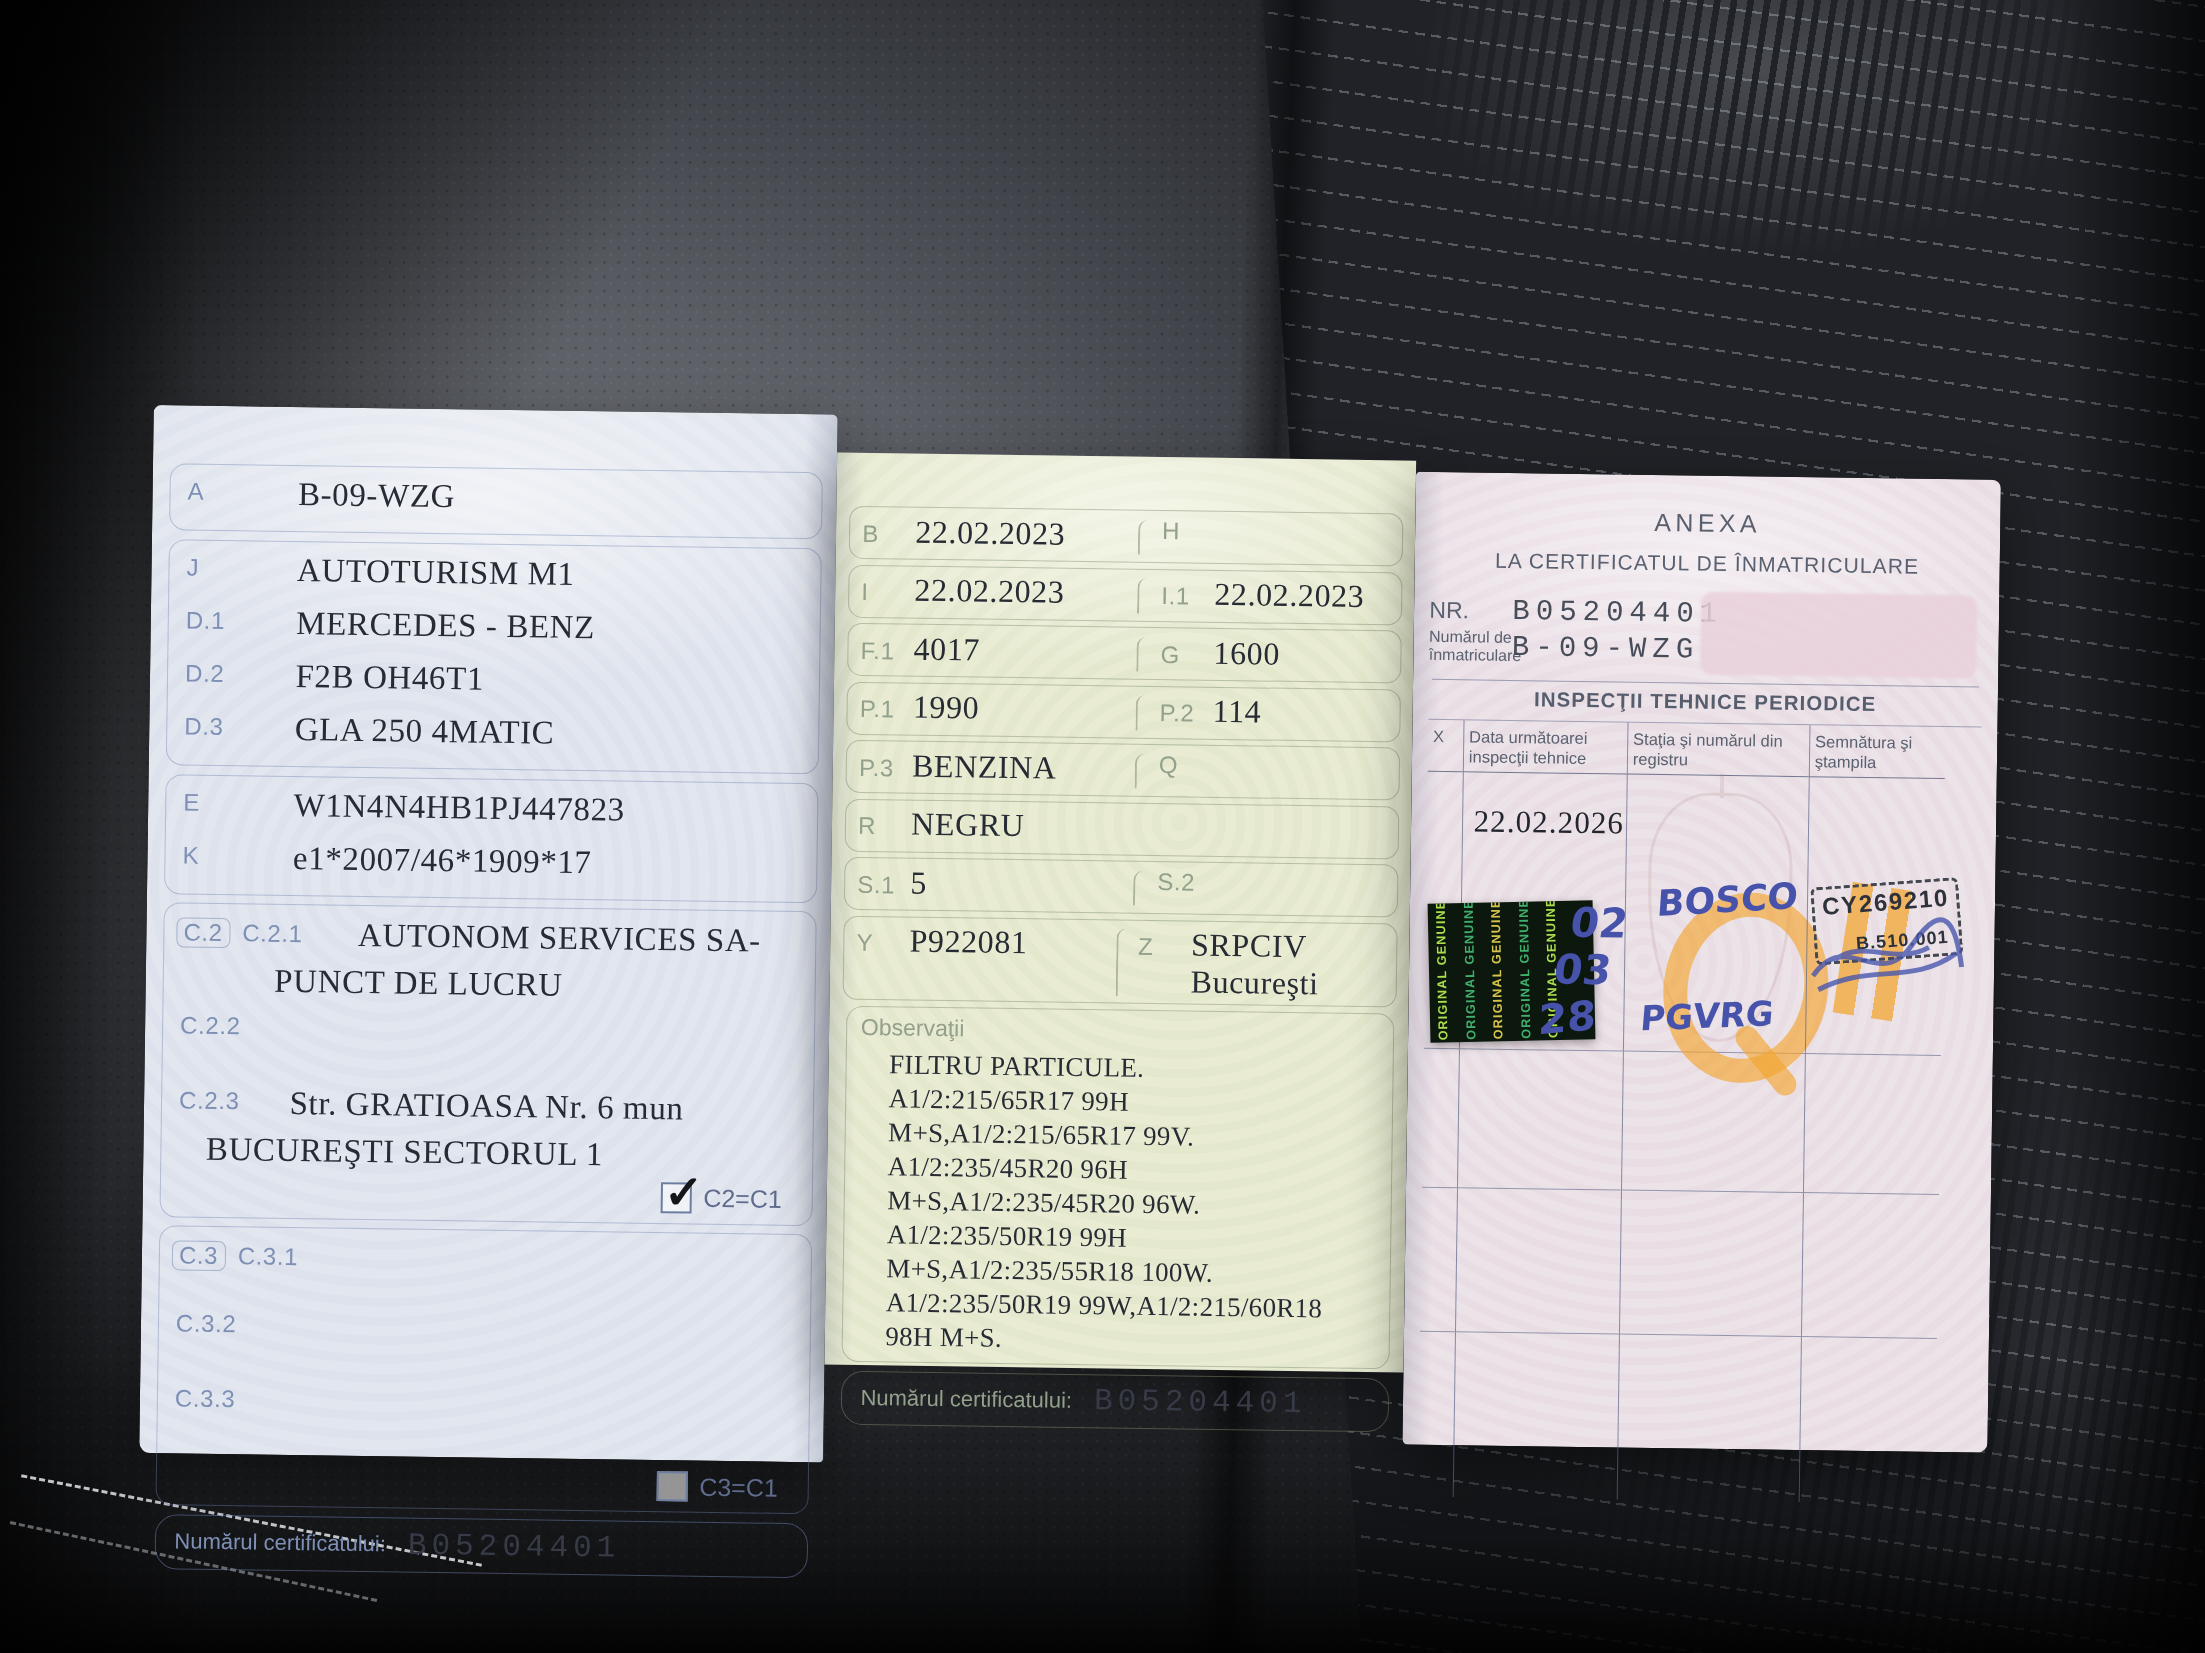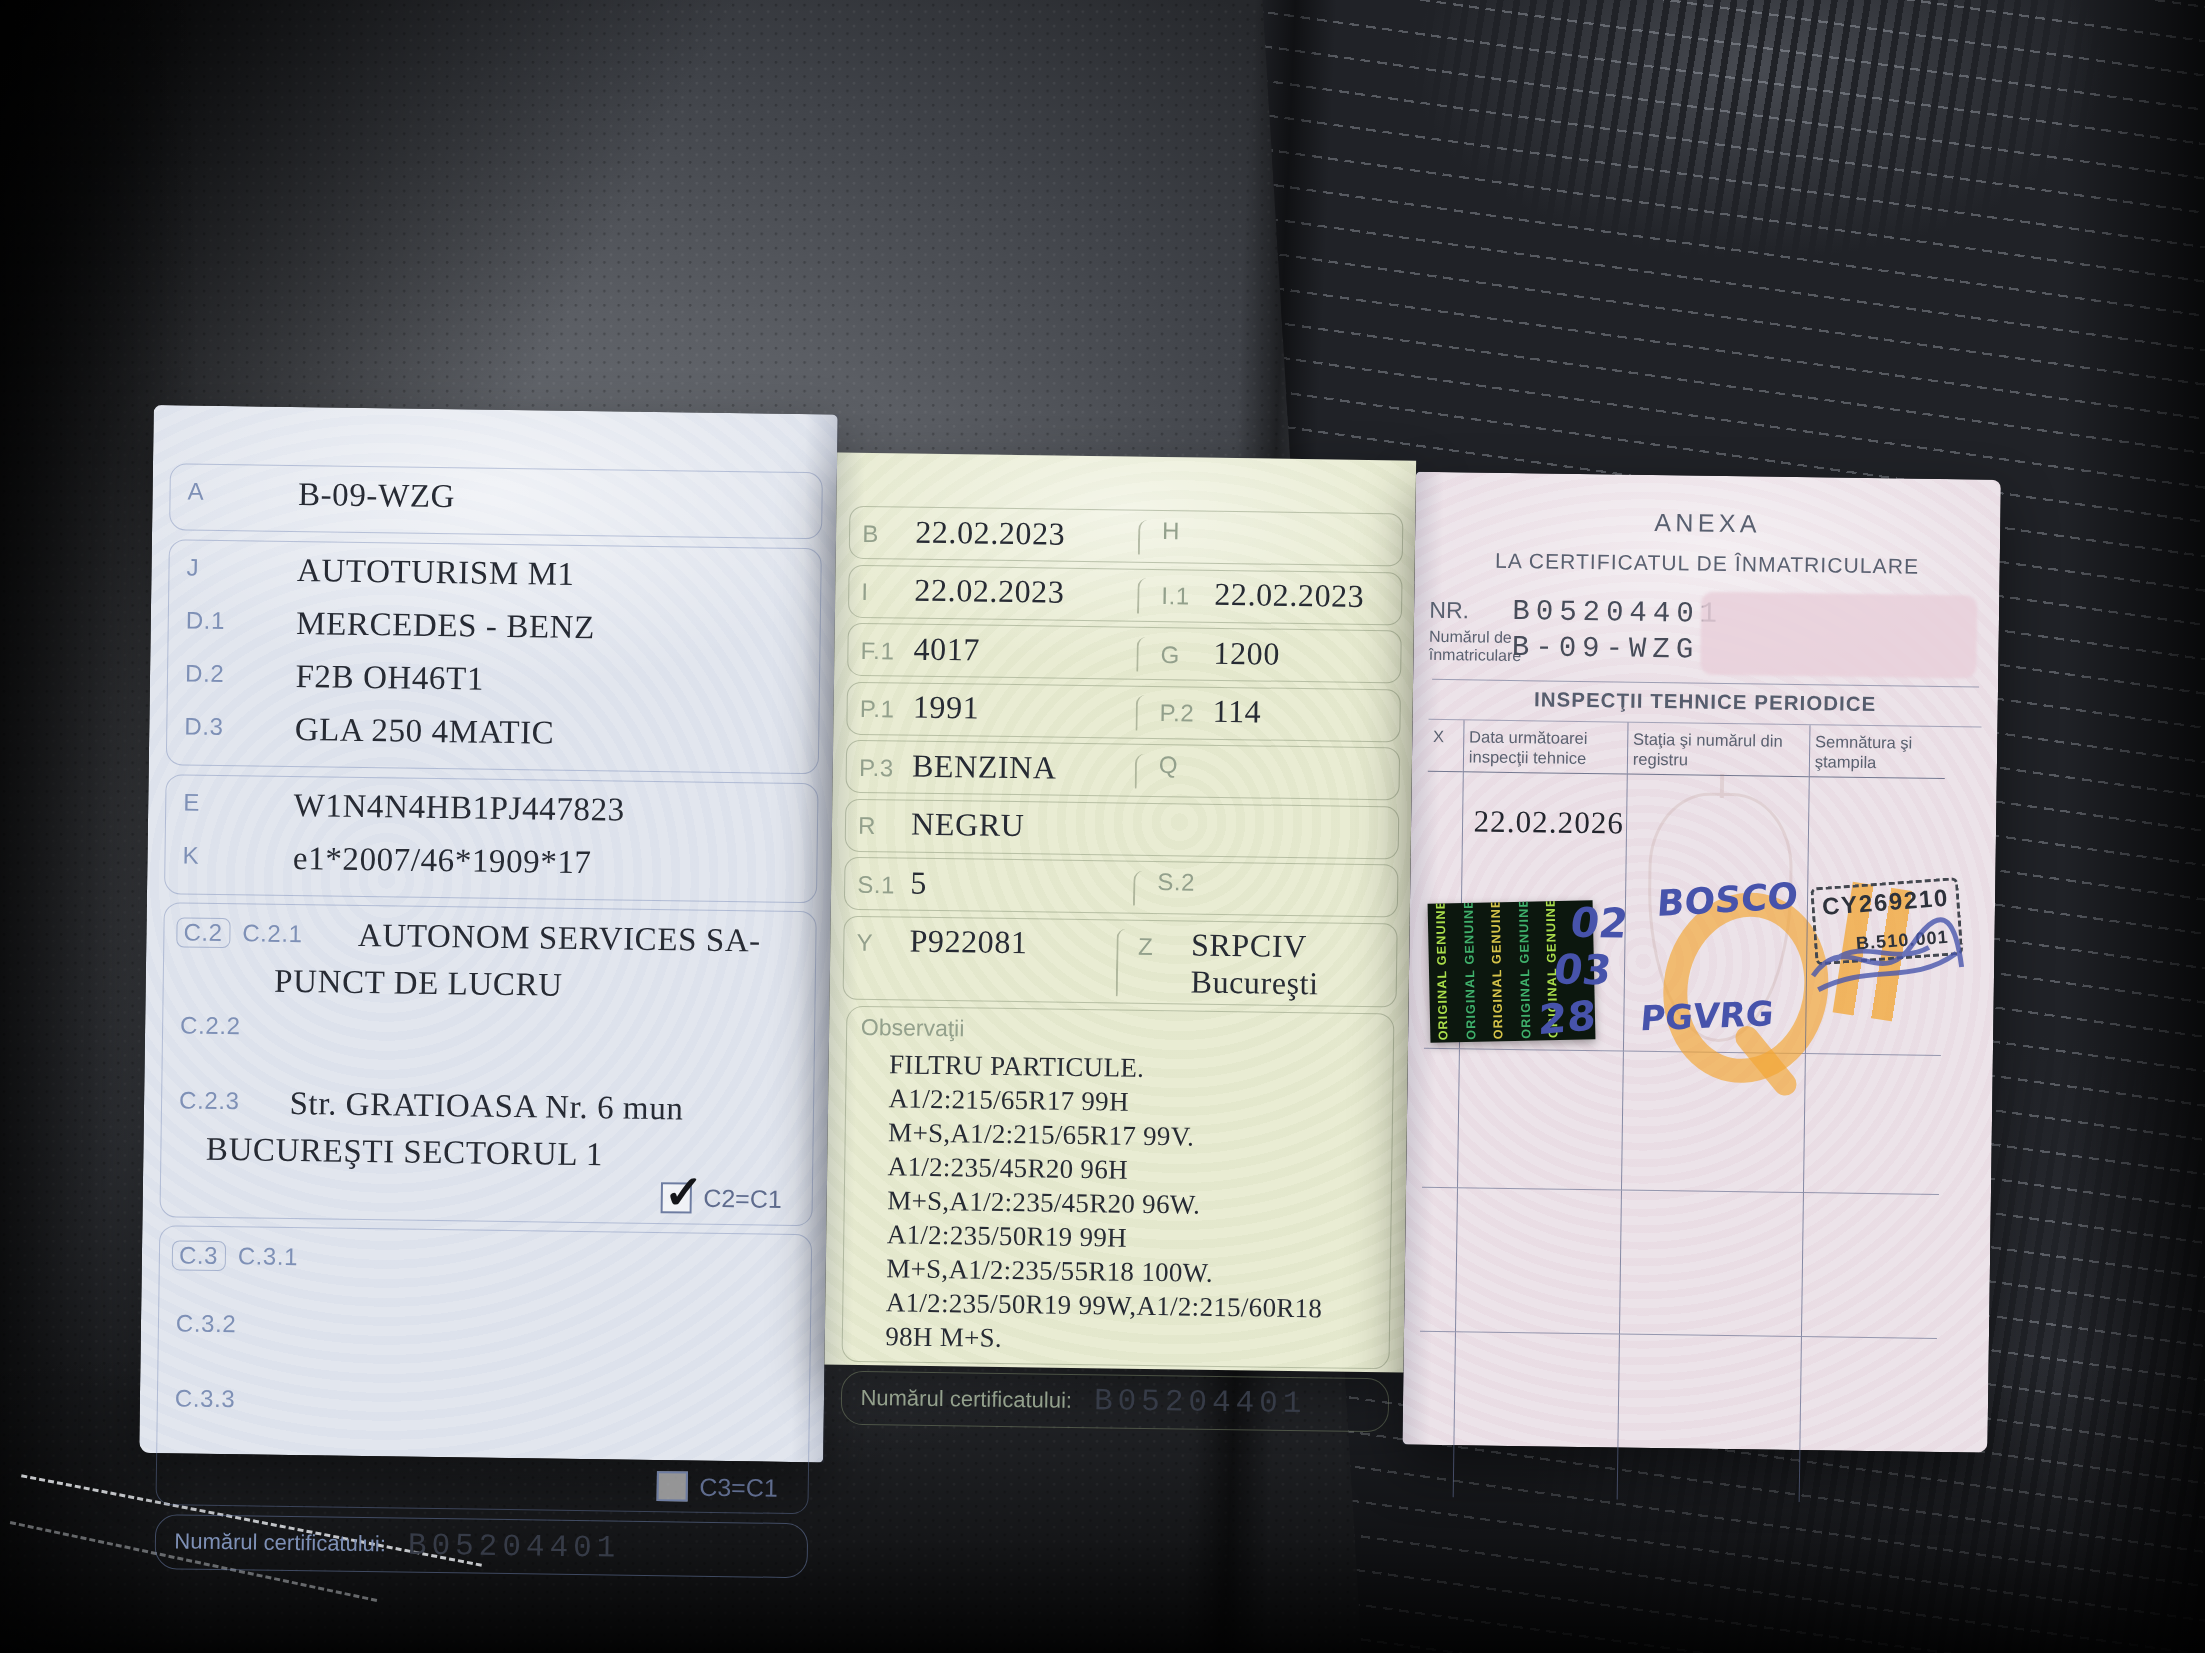--- a/index.html
+++ b/index.html
@@ -279,27 +279,27 @@
       </div>
     </div>
     <div class="mrow">
       <div class="mcell">
         <span class="mlabel">F.1</span>
         <span class="mval">4017</span>
       </div>
       <div class="mcell">
         <span class="brk"></span>
         <span class="mlabel">G</span>
-        <span class="mval">1200</span>
+        <span class="mval">1600</span>
       </div>
     </div>
     <div class="mrow">
       <div class="mcell">
         <span class="mlabel">P.1</span>
-        <span class="mval">1991</span>
+        <span class="mval">1990</span>
       </div>
       <div class="mcell">
         <span class="brk"></span>
         <span class="mlabel">P.2</span>
         <span class="mval">114</span>
       </div>
     </div>
     <div class="mrow">
       <div class="mcell">
         <span class="mlabel">P.3</span>

